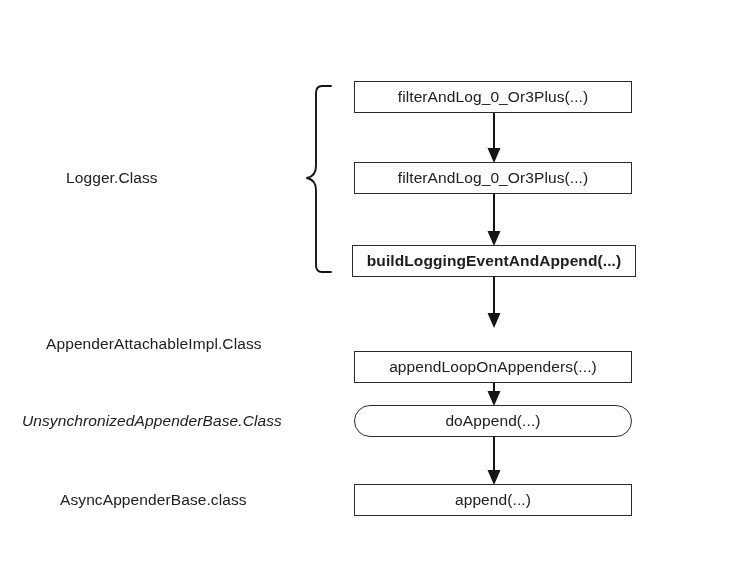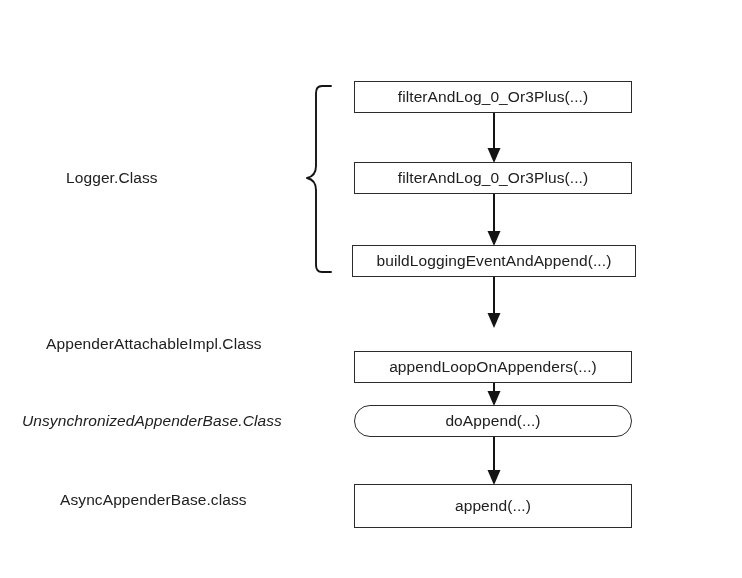--- a/index.html
+++ b/index.html
@@ -119,21 +119,21 @@
   <div class="class-label" style="left: 46px; top: 336px; width: 250px;">AppenderAttachableImpl.Class</div>
 
   <div class="class-label" style="left: 22px; top: 413px; width: 306px; font-style: italic;">UnsynchronizedAppenderBase.Class</div>
 
   <div class="class-label" style="left: 60px; top: 492px; width: 230px;">AsyncAppenderBase.class</div>
 
   <div class="node-box" style="left: 354px; top: 81px; width: 278px; height: 32px;">filterAndLog_0_Or3Plus(...)</div>
 
   <div class="node-box" style="left: 354px; top: 162px; width: 278px; height: 32px;">filterAndLog_0_Or3Plus(...)</div>
 
-  <div class="node-box" style="left: 352px; top: 245px; width: 284px; height: 32px;">buildLoggingEventAndAppend(...)</div>
+  <div class="node-box" style="left: 352px; top: 245px; width: 284px; height: 32px; font-weight: bold;">buildLoggingEventAndAppend(...)</div>
 
   <div class="node-box" style="left: 354px; top: 327px; width: 278px; height: 32px; margin-top: 24px;">appendLoopOnAppenders(...)</div>
 
   <div class="node-box" style="left: 354px; top: 405px; width: 278px; height: 32px; border-radius: 16px;">doAppend(...)</div>
 
-  <div class="node-box" style="left: 354px; top: 484px; width: 278px; height: 44px;">append(...)</div>
+  <div class="node-box" style="left: 354px; top: 484px; width: 278px; height: 32px;">append(...)</div>
 
 </div>
 
 </body></html>

